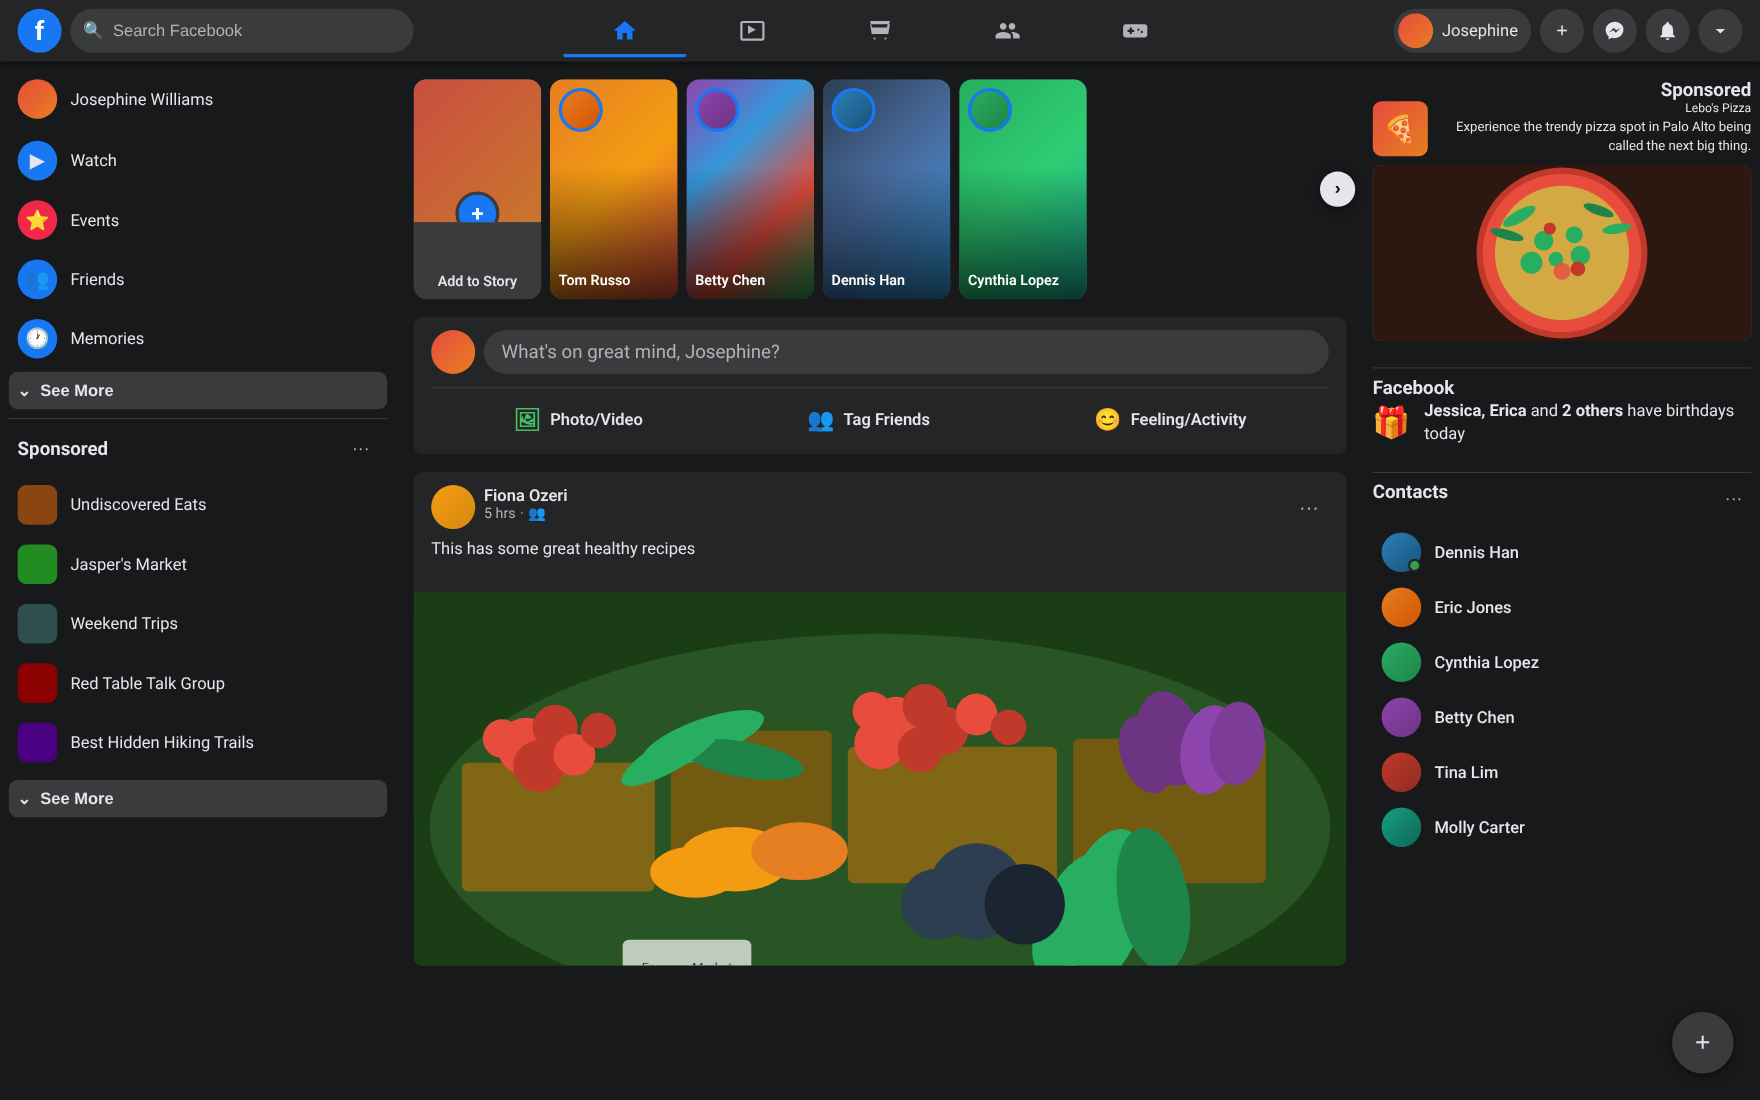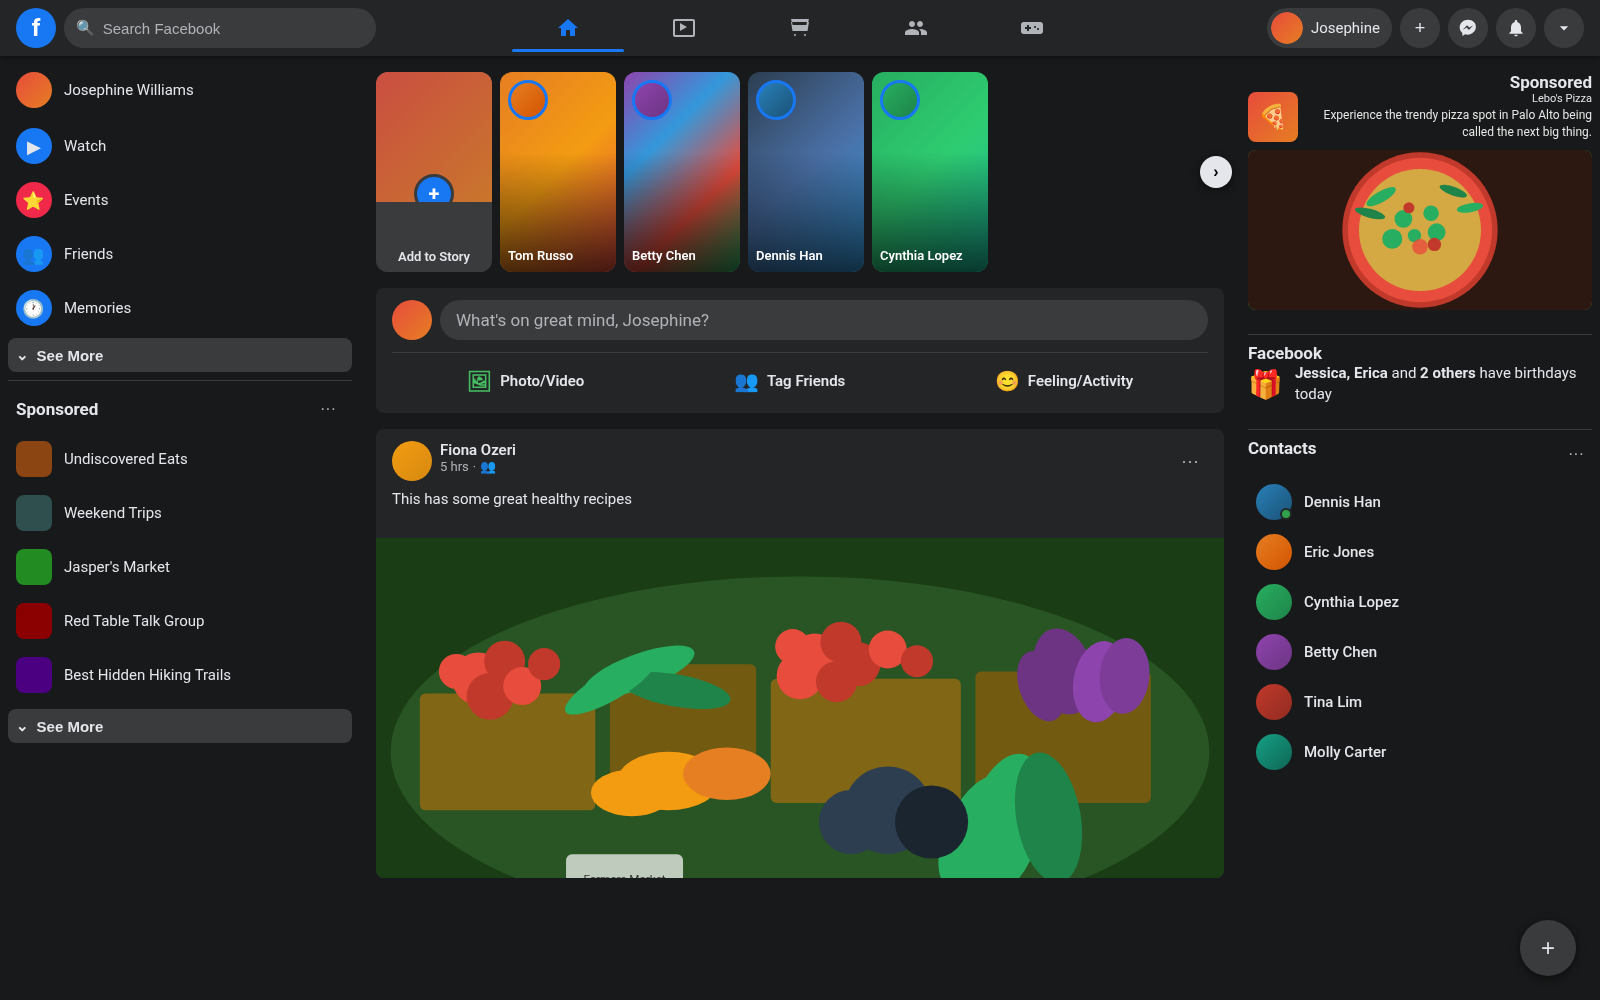--- a/index.html
+++ b/index.html
@@ -697,26 +697,26 @@
     <div class="shortcuts-header">
       <span class="shortcuts-title">Sponsored</span>
       <button class="more-btn">···</button>
     </div>
 
     <div class="shortcut-item">
       <div class="shortcut-icon" style="background:#8B4513;"></div>
       <span>Undiscovered Eats</span>
     </div>
     <div class="shortcut-item">
+      <div class="shortcut-icon" style="background:#228B22;"></div>
+      <span>Jasper's Market</span>
+    </div>
+    <div class="shortcut-item">
       <div class="shortcut-icon" style="background:#2F4F4F;"></div>
       <span>Weekend Trips</span>
-    </div>
-    <div class="shortcut-item">
-      <div class="shortcut-icon" style="background:#228B22;"></div>
-      <span>Jasper's Market</span>
     </div>
     <div class="shortcut-item">
       <div class="shortcut-icon" style="background:#8B0000;"></div>
       <span>Red Table Talk Group</span>
     </div>
     <div class="shortcut-item">
       <div class="shortcut-icon" style="background:#4B0082;"></div>
       <span>Best Hidden Hiking Trails</span>
     </div>
 

